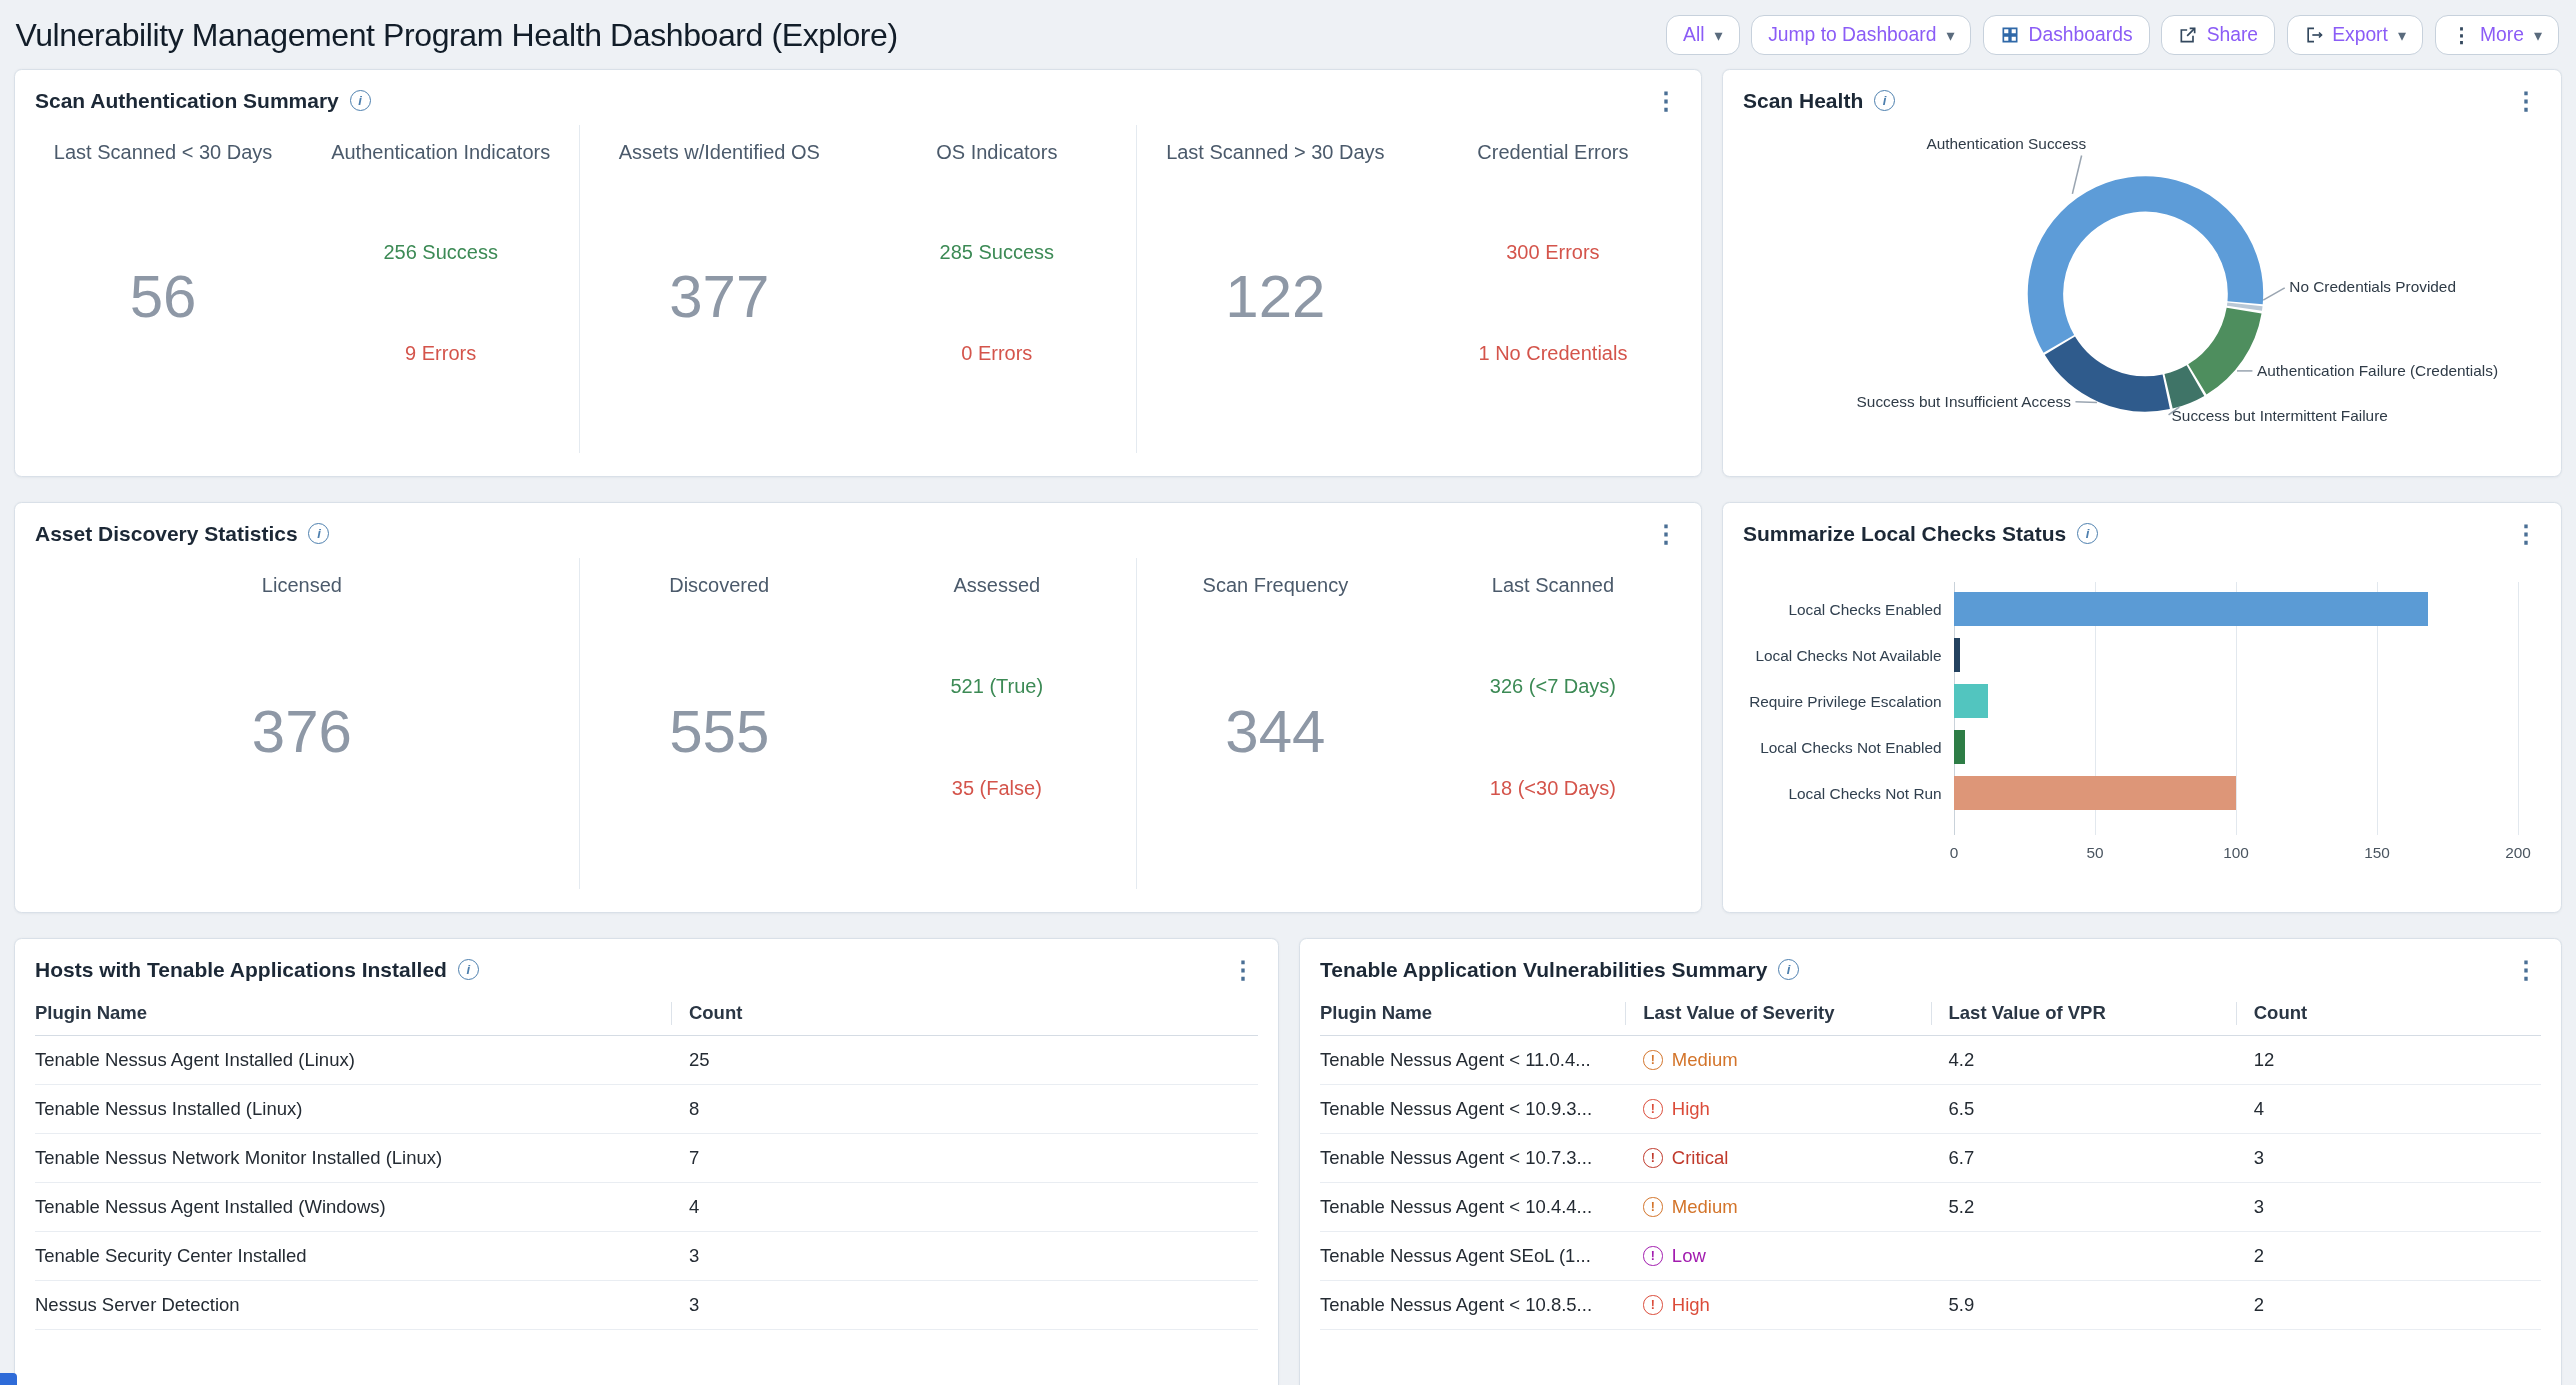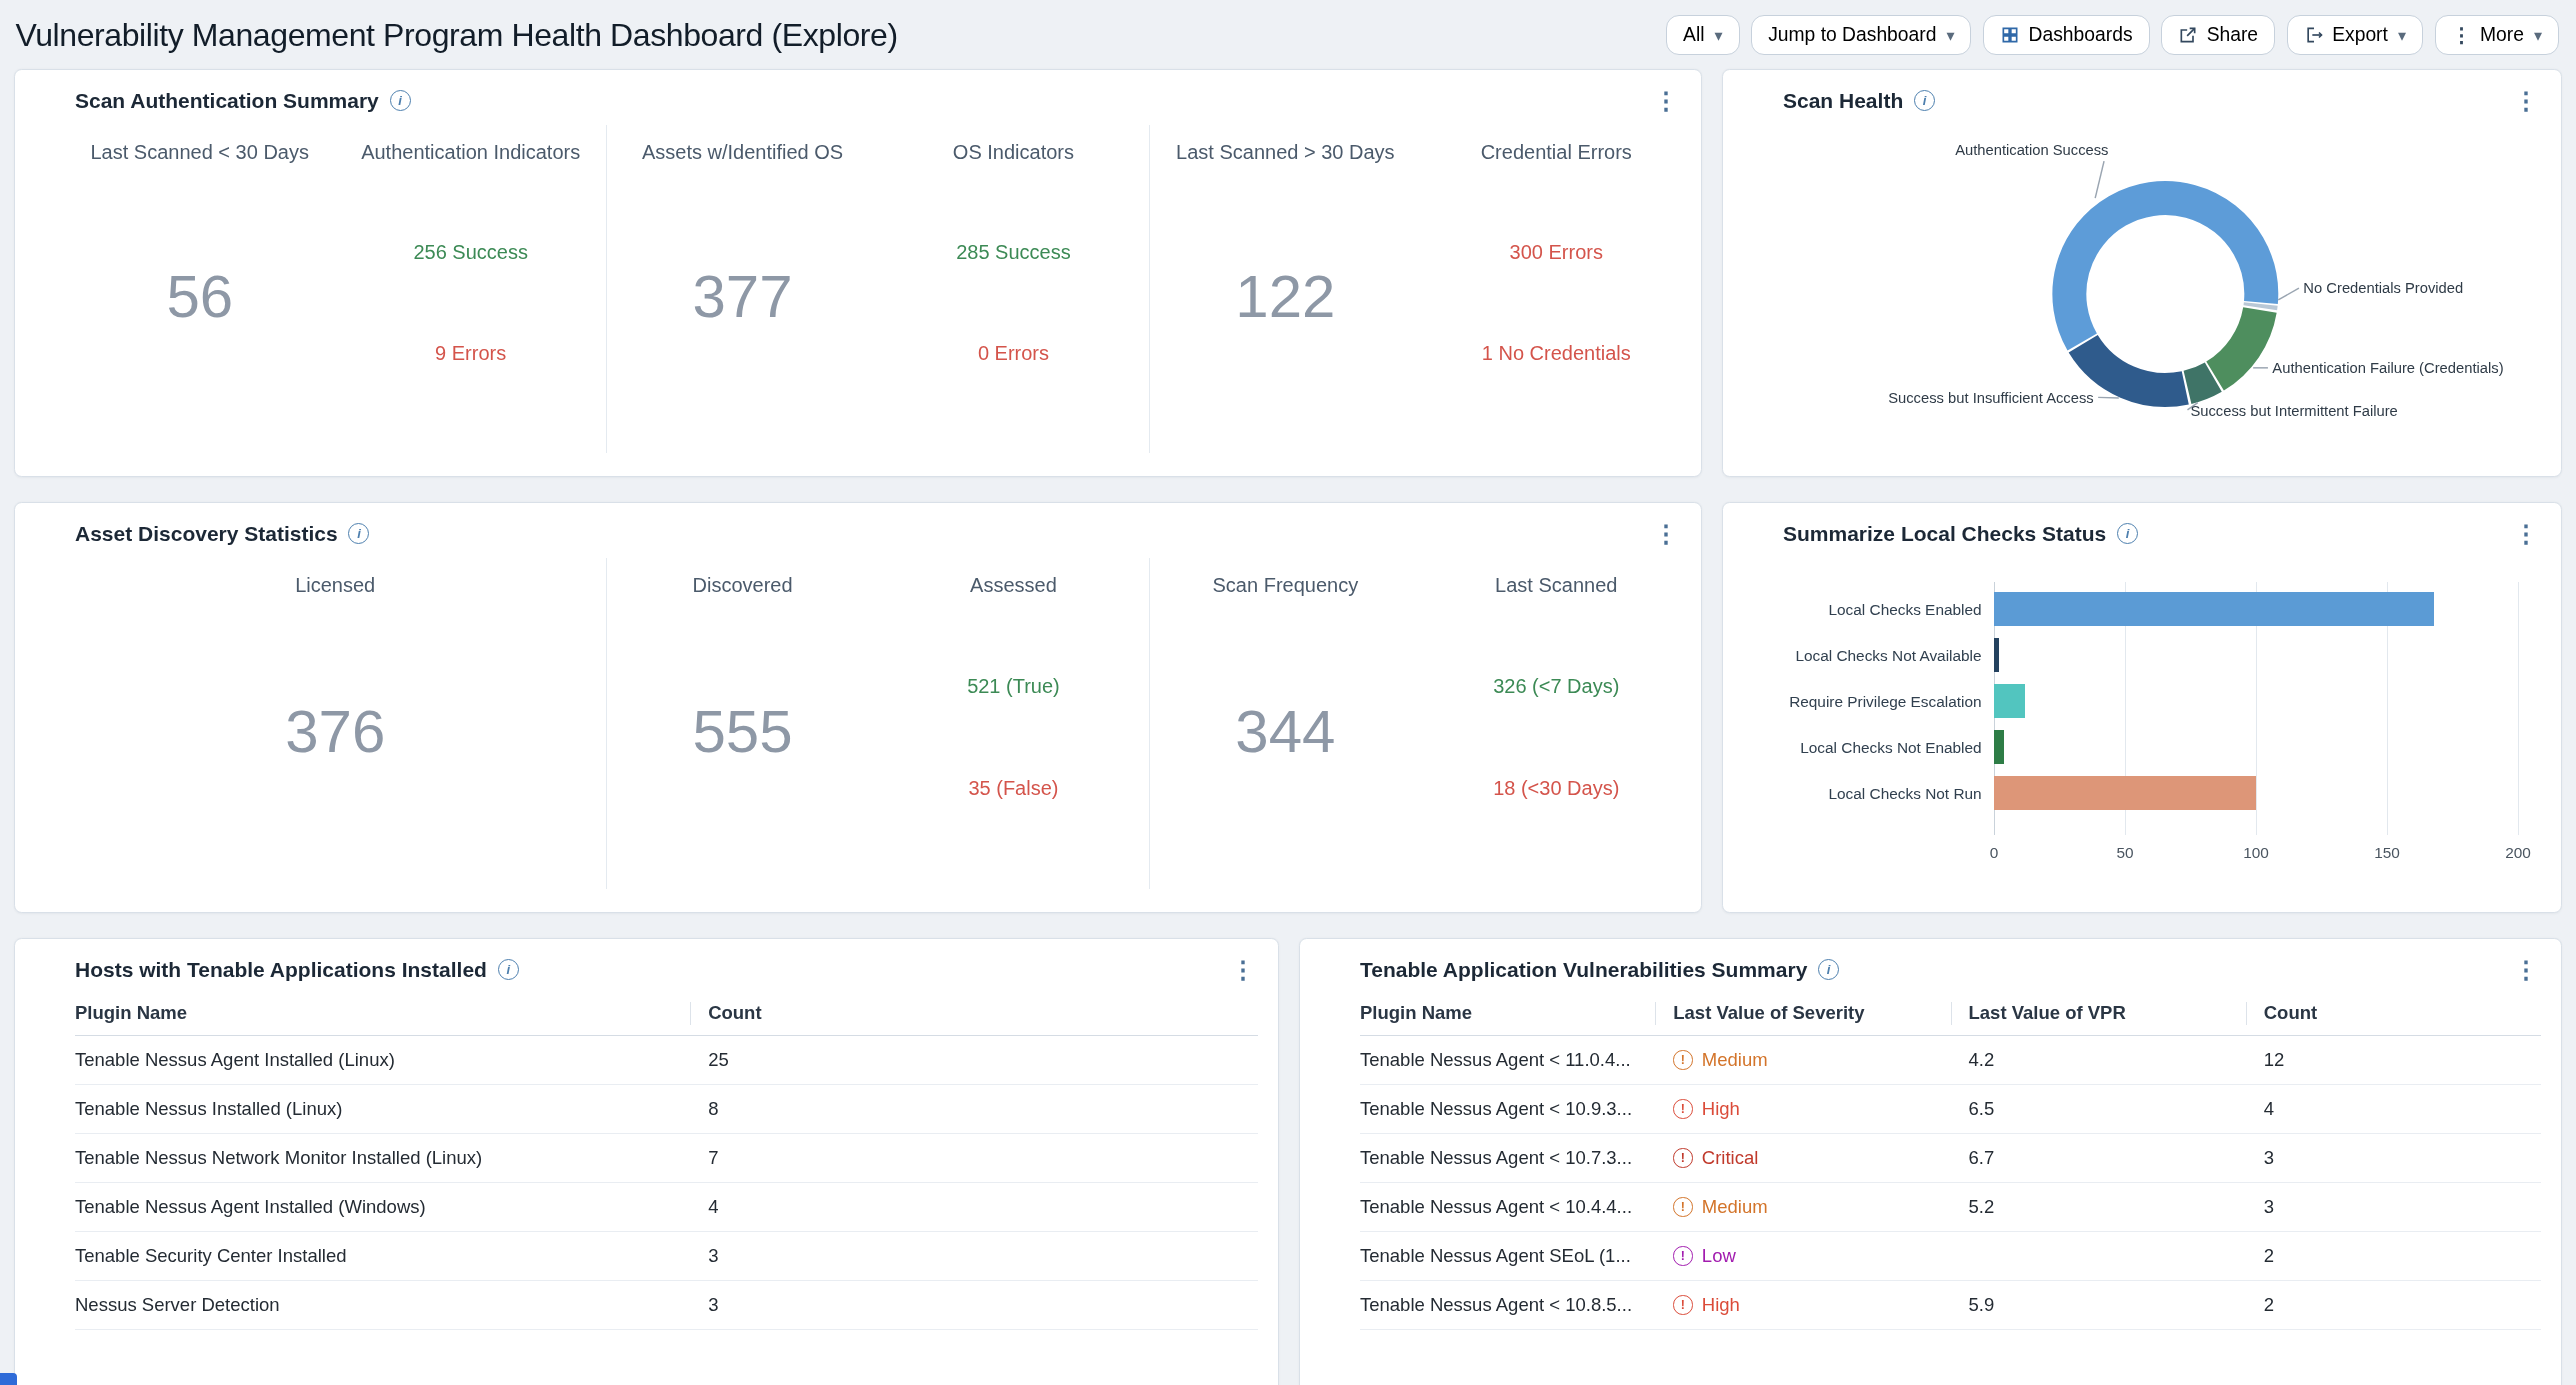--- a/index.html
+++ b/index.html
@@ -10,34 +10,34 @@
     font-family:"Liberation Sans", sans-serif;
     color:#222;
   }
   
   .app-header { display:flex; justify-content:space-between; align-items:center; padding:15.4px 17px 14px 15.4px; }
   .page-title { margin:0; font-size:32px; font-weight:400; color:#121d29; letter-spacing:-0.4px; }
   .hdr-actions { display:flex; align-items:center; gap:11.6px; }
   .btn {
     display:inline-flex; align-items:center; gap:8.5px;
     background:#fff; border:0.8px solid #c7d1dc; border-radius:13px;
-    height:40px; padding:0 16px; font-size:19.3px; color:#000000; cursor:pointer;
+    height:40px; padding:0 16px; font-size:19.3px; color:#8b5cf6; cursor:pointer;
     white-space:nowrap;
   }
   .chev::after { content:"▾"; font-size:16px; color:#5a6b7d; margin-left:1.5px; }
   .kebab-glyph::before { content:"⋮"; font-weight:700; }
   .btn .kebab-glyph { color:#33485e; font-size:20px; }
   .btn svg { display:block; }
 
   
   .rows { padding:0 14px; display:flex; flex-direction:column; gap:25px; }
   .row { display:flex; gap:20px; }
   .panel {
     background:#fff; border:0.8px solid #d9e0e8; border-radius:7.7px;
-    box-shadow:0 0.8px 2.3px rgba(20,40,60,.05); position:relative; overflow:hidden;padding-left:40px;
+    box-shadow:0 0.8px 2.3px rgba(20,40,60,.05); position:relative; overflow:hidden;
   }
   .row1 .panel { height:408px; }
   .row2 .panel { height:411px; }
   .row3 .panel { height:757px; }
   .p-wide { width:1688px; flex:none; }
   .p-rest { flex:1; }
   .p-half-l { width:1265px; flex:none; }
   .panel-hd { display:flex; align-items:center; padding:18.5px 20px 4.6px 20px; }
   .panel-title { font-size:21px; font-weight:700; color:#1c2836; }
   .info {

